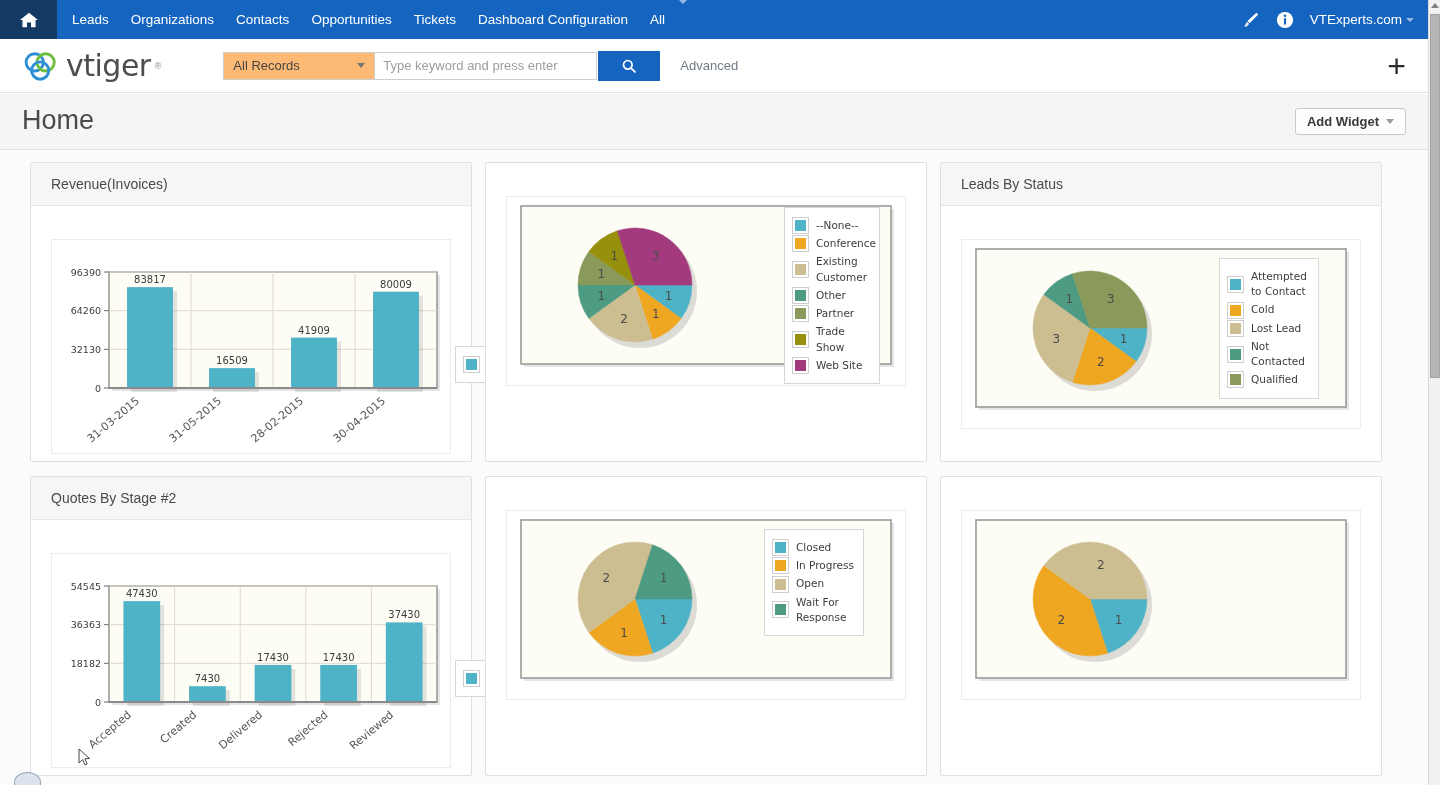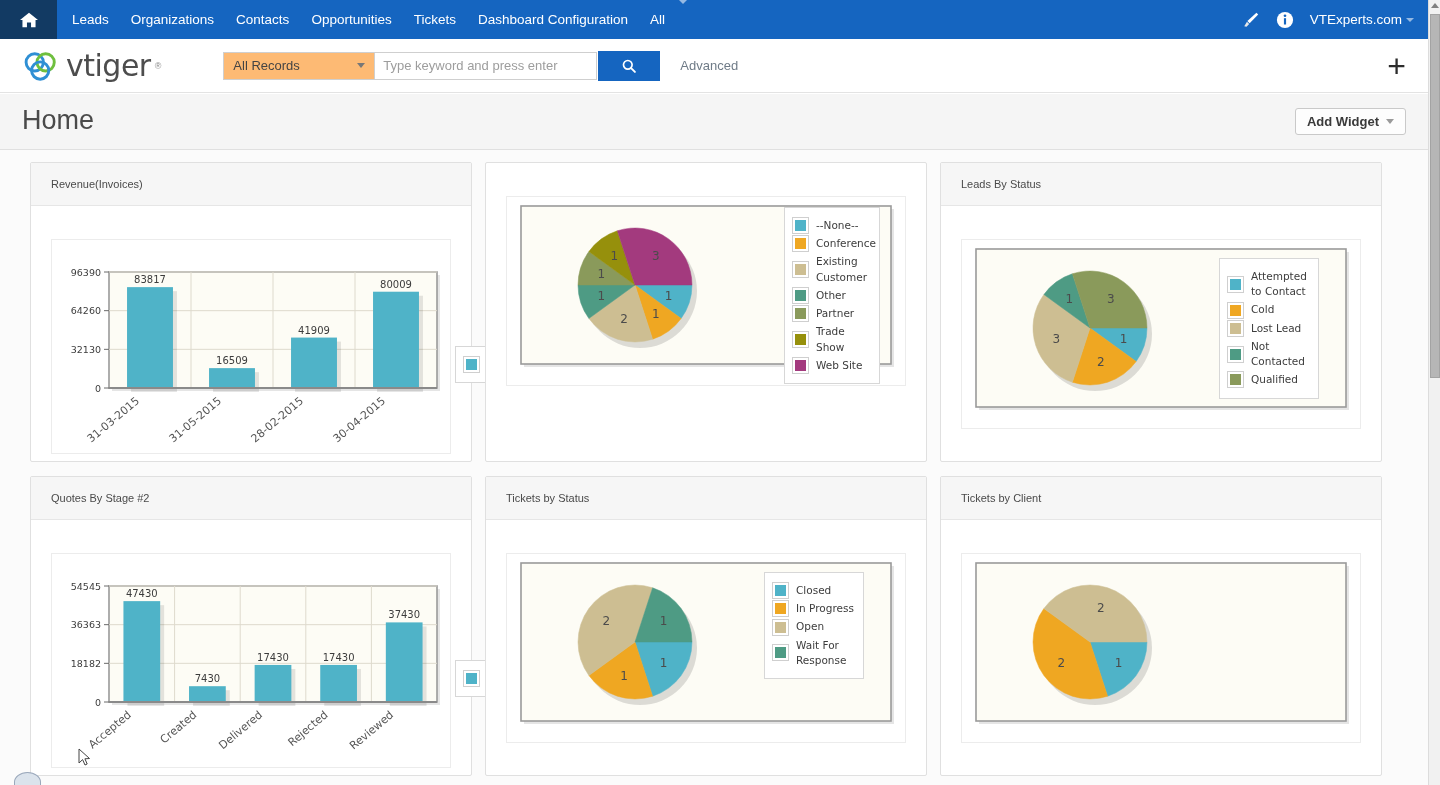--- a/index.html
+++ b/index.html
@@ -115,21 +115,21 @@
     position:absolute;
     background:#ffffff;
     border:1px solid #e0e0e0;
     border-radius:2px;
   }
   .w-head {
     height:43px; background:#f6f6f6;
     border-bottom:1px solid #e6e6e6;
     display:flex; align-items:center; padding-left:20px;
   }
-  .w-title { font-size:11px; color:#4a4a4a; }
+  .w-title { font-size:14px; color:#4a4a4a; }
   .w-body { position:relative; width:100%; height:calc(100% - 43px); }
 
   
   .chart-frame { position:absolute; border:1px solid #ececec; background:#ffffff; }
 
   .bars-svg, .pie-svg { display:block; }
 
   
   .legend {
     position:absolute; background:#ffffff;
@@ -442,23 +442,20 @@
         </div>
         <div class="legend" style="left: 424px; top: 140px; width: 34px; overflow: hidden;">
           <div class="lg-row">
             <span class="lg-sw" style="background: rgb(79, 179, 200);"></span>
             <span class="lg-tx" style="white-space: nowrap;">Total</span>
           </div>
         </div>
       </div>
     </div>
     <div class="widget" style="left: 485px; top: 326px; width: 442px; height: 300px;">
-      <div class="w-head">
-        <span class="w-title">Tickets by Status</span>
-      </div>
       <div class="w-body">
         <div class="chart-frame" style="left: 20px; top: 33px; width: 400px; height: 190px;">
           <svg width="400" height="190" class="pie-svg">
             <rect x="17" y="12" width="370" height="158" fill="rgba(0,0,0,.10)"></rect>
             <rect x="14" y="9" width="370" height="158" fill="#fdfcf5" stroke="#9a9a9a" stroke-width="1.6"></rect>
             <ellipse cx="133" cy="94" rx="57" ry="57" fill="rgba(0,0,0,.13)"></ellipse>
             <path d="M 128 88 L 185 88 A 57 57 0 0 1 145.613968679372 142.21022142882376 Z" fill="#4FB3C8" stroke="#4FB3C8" stroke-width="0.5"></path>
             <text x="156.59066058121064" y="112.772330816016" class="slice-lbl" text-anchor="middle">1</text>
             <path d="M 128 88 L 145.613968679372 142.21022142882376 A 57 57 0 0 1 81.886031320628 121.50375938067097 Z" fill="#EFA722" stroke="#EFA722" stroke-width="0.5"></path>
             <text x="117.07933941878936" y="125.61033728587073" class="slice-lbl" text-anchor="middle">1</text>
@@ -482,23 +479,20 @@
             <span class="lg-tx">Open</span>
           </div>
           <div class="lg-row">
             <span class="lg-sw" style="background: rgb(78, 155, 132);"></span>
             <span class="lg-tx">Wait For Response</span>
           </div>
         </div>
       </div>
     </div>
     <div class="widget" style="left: 940px; top: 326px; width: 442px; height: 300px;">
-      <div class="w-head">
-        <span class="w-title">Tickets by Client</span>
-      </div>
       <div class="w-body">
         <div class="chart-frame" style="left: 20px; top: 33px; width: 400px; height: 190px;">
           <svg width="400" height="190" class="pie-svg">
             <rect x="17" y="12" width="370" height="158" fill="rgba(0,0,0,.10)"></rect>
             <rect x="14" y="9" width="370" height="158" fill="#fdfcf5" stroke="#9a9a9a" stroke-width="1.6"></rect>
             <ellipse cx="133" cy="94" rx="57" ry="57" fill="rgba(0,0,0,.13)"></ellipse>
             <path d="M 128 88 L 185 88 A 57 57 0 0 1 145.613968679372 142.21022142882376 Z" fill="#4FB3C8" stroke="#4FB3C8" stroke-width="0.5"></path>
             <text x="156.59066058121064" y="112.772330816016" class="slice-lbl" text-anchor="middle">1</text>
             <path d="M 128 88 L 145.613968679372 142.21022142882376 A 57 57 0 0 1 81.88603132062798 54.496240619329036 Z" fill="#EFA722" stroke="#EFA722" stroke-width="0.5"></path>
             <text x="99.40933941878936" y="112.772330816016" class="slice-lbl" text-anchor="middle">2</text>

